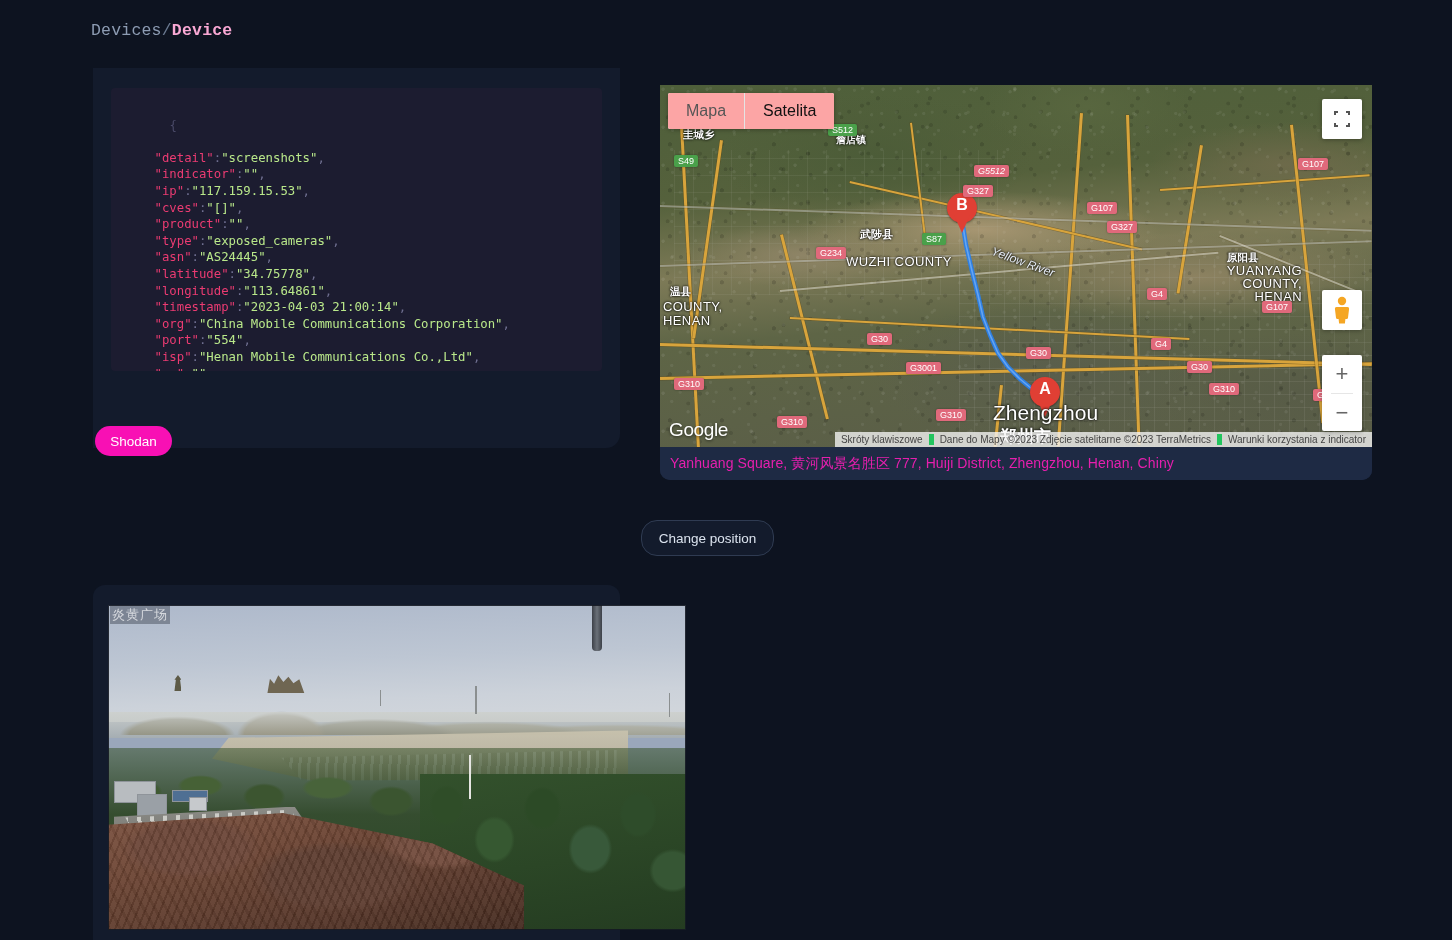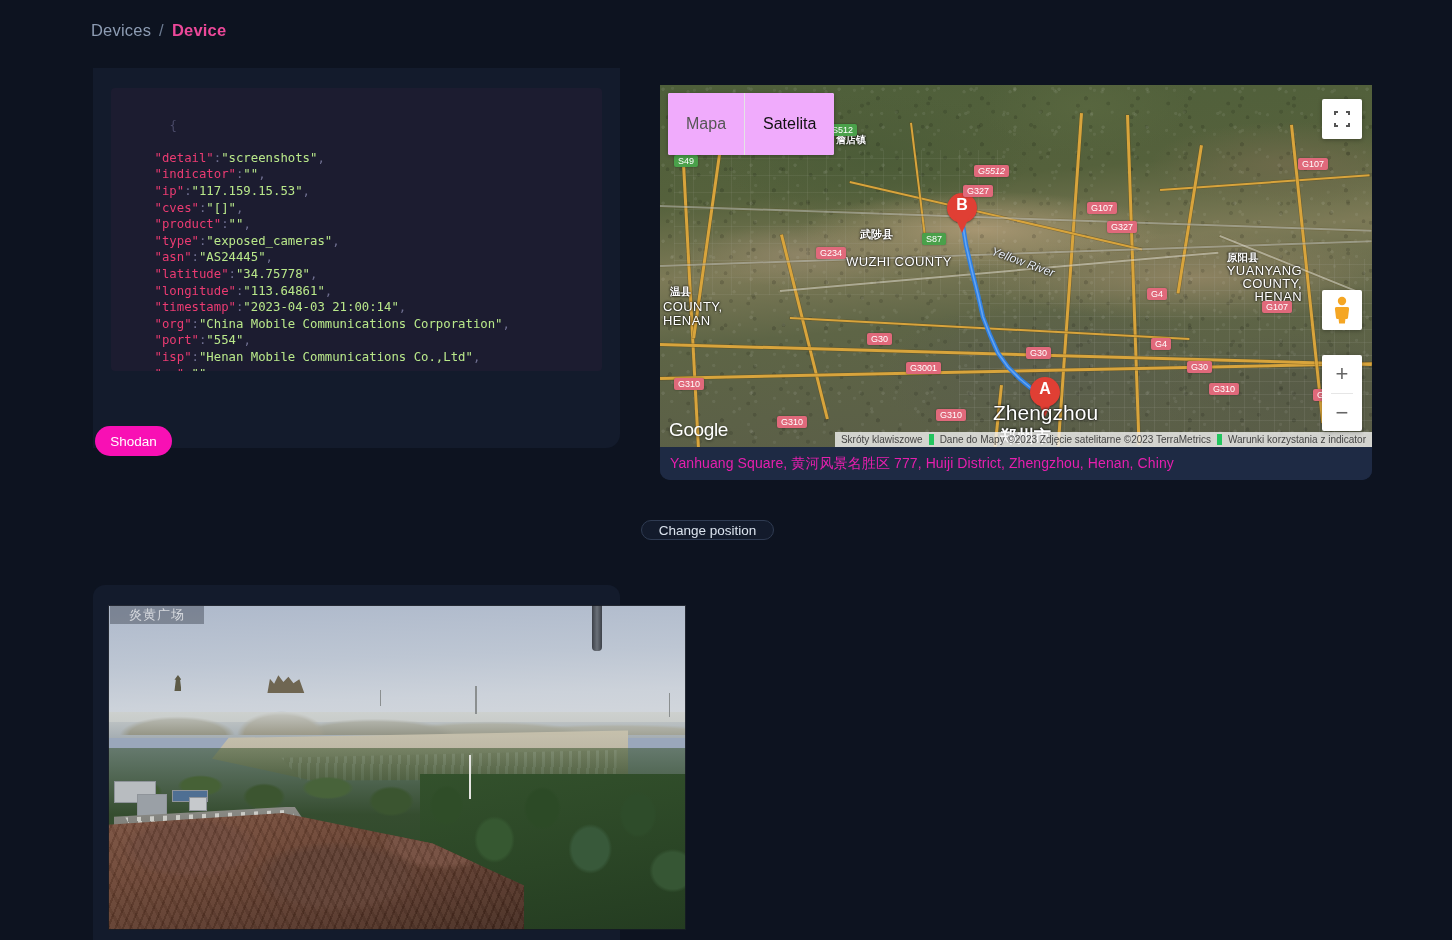--- a/index.html
+++ b/index.html
@@ -14,25 +14,25 @@
   }
 
   
   .breadcrumb {
     position: absolute;
     left: 91px; top: 21px;
     font-size: 16.5px;
     letter-spacing: .2px;
     display: flex;
     align-items: center;
-    gap: 8px;
+    font-family: Liberation Mono, monospace;
   }
   .breadcrumb .crumb-link { color: #8d9cb3; }
   .breadcrumb .crumb-sep  { color: #6b7a91; }
-  .breadcrumb .crumb-cur  { color: #ec4899; font-weight: 700; }
+  .breadcrumb .crumb-cur  { color: #f9a8d4; font-weight: 700; }
 
   
   .json-card {
     position: absolute;
     left: 93px; top: 68px;
     width: 527px; height: 380px;
     background: #131b2c;
     border-radius: 0 0 14px 0;
   }
   .code-block {
@@ -190,24 +190,24 @@
     left: 8px; top: 8px;
     display: flex;
     background: #fff;
     box-shadow: 0 1px 4px rgba(0,0,0,.3);
     border-radius: 2px;
     overflow: hidden;
     z-index: 30;
   }
   .map-types button {
     border: none;
-    background: #f0abfc;
+    background: #fca5a5;
     font-family: "Liberation Sans", sans-serif;
     font-size: 16px;
-    padding: 22px 18px;
+    padding: 9px 18px;
     cursor: pointer;
     color: #565656;
   }
   .map-types button.active {
     color: #111;
     font-weight: 500;
     border-left: 1px solid #e4e4e4;
   }
 
   
@@ -305,21 +305,21 @@
     color: #e61fae;
     font-size: 14px;
     font-family: "Liberation Sans", sans-serif;
     letter-spacing: .1px;
   }
 
   
   .change-pos-btn {
     position: absolute;
     left: 641px; top: 520px;
-    width: 133px; height: 20px;
+    width: 133px; height: 36px;
     background: #131b2c;
     border: 1px solid #2f3b52;
     border-radius: 16px;
     color: #dbe3ee;
     font-size: 13.5px;
     font-family: "Liberation Sans", sans-serif;
     cursor: pointer;
   }
 
   
@@ -464,21 +464,21 @@
     position: absolute; width: 1.5px; background: #8b8f90;
   }
   
   .cam-overlay {
     position: absolute;
     left: 2px; top: 1px;
     color: #d6d9de;
     font-size: 13px;
     font-family: "DejaVu Sans", sans-serif;
     background: rgba(60,66,80,.45);
-    padding: 0 19px;
+    padding: 0 2px;
     z-index: 10;
     letter-spacing: 1px;
   }
   
   .cam-border {
     position: absolute; inset: 0;
     border: 1px solid rgba(20,24,34,.9);
     pointer-events: none;
     z-index: 12;
   }

